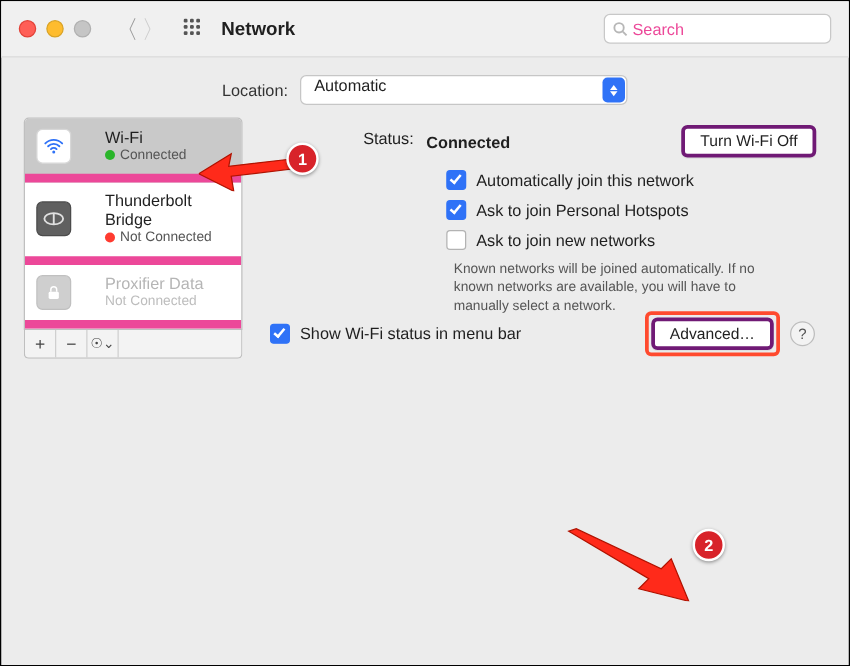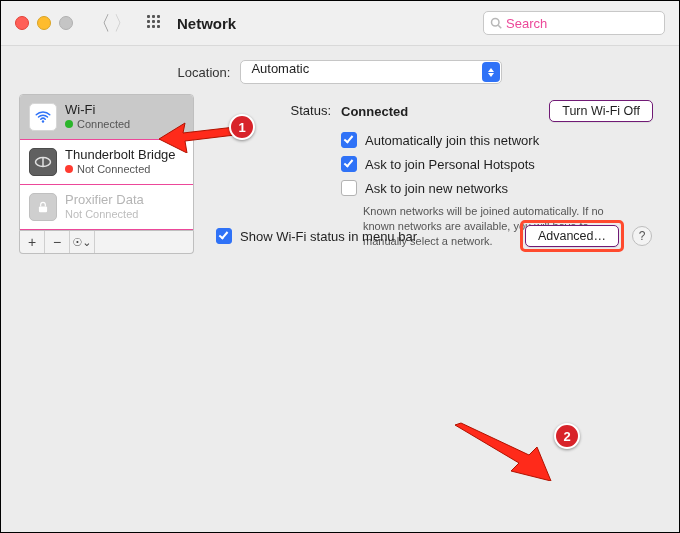--- a/index.html
+++ b/index.html
@@ -20,21 +20,21 @@
 .locrow{display:flex;align-items:center;justify-content:center;gap:10px;padding:14px 0 10px}
 .loclabel{color:#333}
 .popup{height:22px;background:#fff;border:1px solid #c6c6c6;border-radius:5px;display:flex;align-items:flex-start;padding:0 22px 0 10px;position:relative;font-size:13px}
 .popup .caret{position:absolute;right:1px;top:1px;bottom:1px;width:18px;background:#2f72f7;border-radius:4px;display:flex;flex-direction:column;align-items:center;justify-content:center;gap:0}
 .popup .caret::before{content:"";border-left:3px solid transparent;border-right:3px solid transparent;border-bottom:4px solid #fff;margin-bottom:1px}
 .popup .caret::after{content:"";border-left:3px solid transparent;border-right:3px solid transparent;border-top:4px solid #fff}
 .popup.loc{width:228px}
 .body{display:flex;padding:0 18px 18px}
 .sidebar{width:175px;display:flex;flex-direction:column}
 .svlist{flex:1;background:#fff;border:1px solid #bfbfbf;border-radius:4px 4px 0 0;overflow:hidden}
-.svitem{display:flex;align-items:center;gap:8px;padding:8px 9px;border-bottom:1px solid #ec4899}
+.svitem{display:flex;align-items:center;gap:27px;padding:8px 9px;border-bottom:7px solid #ec4899}
 .svitem.sel{background:#c9c9c9}
 .svicon{width:26px;height:26px;border-radius:5px;display:flex;align-items:center;justify-content:center;flex-shrink:0}
 .svicon.wifi{background:#fff;border:1px solid #d7d7d7}
 .svicon.tb{background:#606060;border:1px solid #4b4b4b}
 .svicon.lock{background:#cfcfcf;border:1px solid #c0c0c0}
 .svtext{display:flex;flex-direction:column;line-height:1.15}
 .svname{font-size:13px}
 .svstatus{font-size:11px;display:flex;align-items:center;gap:4px;color:#555}
 .dot{width:8px;height:8px;border-radius:50%}
 .dot.green{background:#2ab52a}
@@ -42,27 +42,27 @@
 .svitem.dim{color:#b5b5b5}
 .svitem.dim .svstatus{color:#bdbdbd}
 .svfoot{height:22px;background:#f3f3f3;border:1px solid #bfbfbf;border-top:none;border-radius:0 0 4px 4px;display:flex;align-items:center}
 .svfoot .fb{width:24px;height:22px;border-right:1px solid #cfcfcf;display:flex;align-items:center;justify-content:center;font-size:14px;color:#444}
 .main{flex:1;padding:6px 8px 0 22px;position:relative}
 .row{display:flex;margin-bottom:10px}
 .rlabel{width:115px;text-align:right;padding-right:10px;padding-top:3px;font-size:13px}
 .rcontent{flex:1}
 .statline{display:flex;align-items:center;gap:12px}
 .statline .stat{font-weight:600}
-.macbtn{height:20px;padding:0 12px;background:#fff;border:1px solid #701a75;border-radius:5px;font-size:12.5px;display:inline-flex;align-items:center;box-shadow:0 1px 0 rgba(0,0,0,.06)}
+.macbtn{height:20px;padding:0 12px;background:#fff;border:3px solid #701a75;border-radius:5px;font-size:12.5px;display:inline-flex;align-items:center;box-shadow:0 1px 0 rgba(0,0,0,.06)}
 .substat{font-size:11px;color:#555;margin-top:4px;max-width:280px;line-height:1.3}
 .blurred{display:inline-block;vertical-align:middle;height:10px;border-radius:2px;margin:0 2px;background:repeating-linear-gradient(90deg,#777 0 3px,#aaa 3px 6px)}
 .netname .popup{width:270px}
 .netname .blurred{width:68px;height:12px;margin:1px 0}
 .checks{margin-left:125px}
-.chk{display:flex;align-items:center;gap:8px;margin:8px 0;font-size:13px}
+.chk{display:flex;align-items:center;gap:8px;margin:8px 16px;font-size:13px}
 .chkbox{width:14px;height:14px;border:1px solid #b3b3b3;border-radius:3px;background:#fff;position:relative;flex-shrink:0}
 .chkbox.on{background:#2f72f7;border-color:#2f72f7}
 .chkbox.on::after{content:"";position:absolute;left:4px;top:1px;width:3px;height:7px;border:solid #fff;border-width:0 2px 2px 0;transform:rotate(40deg)}
 .helptext{font-size:11px;color:#555;margin:2px 0 0 22px;max-width:270px;line-height:1.35}
 .footer{position:absolute;left:22px;right:9px;bottom:2px;display:flex;align-items:center}
 .footer .chk{margin:0}
 .advwrap{margin-left:auto;display:flex;align-items:center;gap:8px}
 .advbox{border:3px solid #ff4a2e;border-radius:5px;padding:2px}
 .qmark{width:18px;height:18px;border:1px solid #bdbdbd;border-radius:50%;display:flex;align-items:center;justify-content:center;font-size:12px;color:#555;background:#f3f3f3}
 .badge{position:absolute;width:22px;height:22px;border-radius:50%;background:#d8232a;border:2px solid #fff;color:#fff;font-weight:700;font-size:13px;display:flex;align-items:center;justify-content:center;box-shadow:0 1px 3px rgba(0,0,0,.4);z-index:5}

